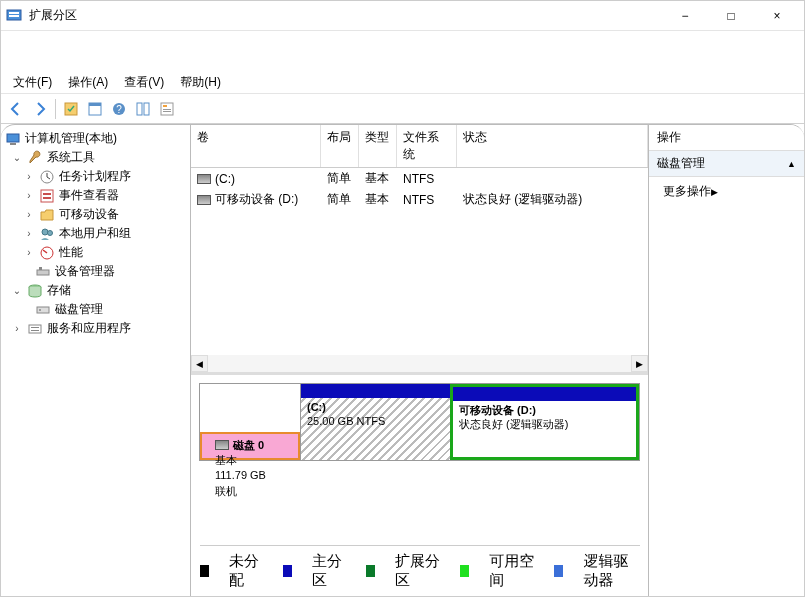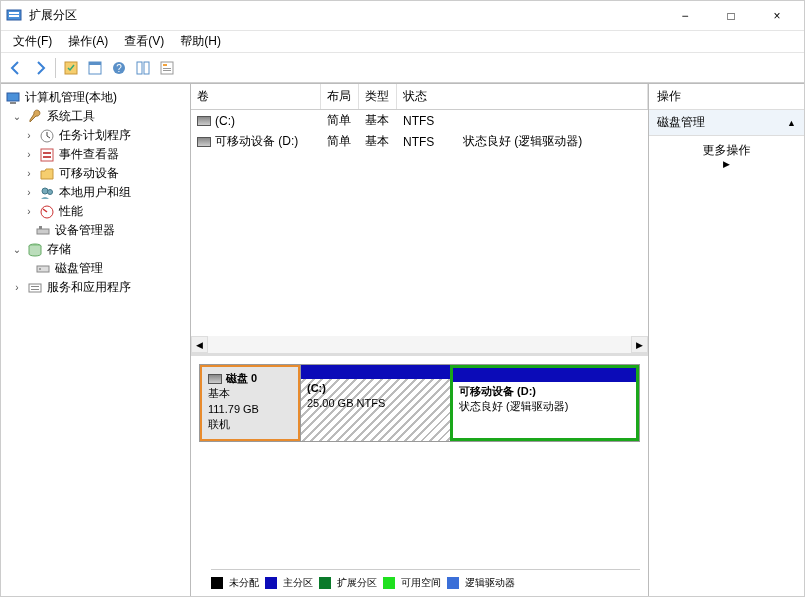--- a/index.html
+++ b/index.html
@@ -17,55 +17,55 @@
     .titlebar {
       height: 30px;
       display: flex;
       align-items: center;
       padding: 0 4px;
       border-bottom: 1px solid #e5e5e5;
     }
     .titlebar .app-icon { width:18px; height:18px; margin-right:6px; display:flex; align-items:center; justify-content:center; }
     .titlebar .title { flex:1; font-size:12px; }
     .winbtn { width:46px; height:30px; display:flex; align-items:center; justify-content:center; cursor:pointer; }
-    .menubar { height:22px; display:flex; align-items:center; padding:0 4px; border-bottom:1px solid #e5e5e5; }
+    .menubar { height:22px; display:flex; align-items:center; padding:0 4px; border-bottom:1px solid #e5e5e5;margin-top:41px; }
     .menubar .menu-item { padding:2px 8px; cursor:pointer; }
     .toolbar { height:30px; display:flex; align-items:center; gap:2px; padding:0 4px; border-bottom:1px solid #d0d0d0; background:#fff; }
     .tbtn { width:22px; height:22px; display:flex; align-items:center; justify-content:center; cursor:pointer; border:1px solid transparent; }
     .tsep { width:1px; height:20px; background:#ccc; margin:0 2px; }
-    .body { flex:1; display:flex; overflow:hidden; border-top:1px solid #bbb; }
+    .body { flex:1; display:flex; overflow:hidden; border-top:1px solid #bbb;border-radius:14px; }
     .tree-panel { width:190px; border-right:1px solid #bbb; padding:4px 2px; overflow:auto; }
     .tree-row { display:flex; align-items:center; padding:1px 2px; gap:4px; cursor:pointer; white-space:nowrap; }
     .tree-indent { display:inline-block; }
     .tree-expander { width:12px; text-align:center; font-size:10px; color:#555; cursor:pointer; }
     .tree-icon { width:16px; height:16px; display:flex; align-items:center; justify-content:center; }
     .center-panel { flex:1; display:flex; flex-direction:column; border-right:1px solid #bbb; overflow:hidden; }
     .vol-list { flex:1.2; min-height:0; overflow:hidden; display:flex; flex-direction:column; border-bottom:3px solid #ddd; position:relative; }
     .vol-header { display:flex; border-bottom:1px solid #ccc; background:#fff; }
     .vol-header .col { padding:4px 6px; border-right:1px solid #e0e0e0; font-weight:normal; cursor:pointer; }
     .vol-rows { flex:1; overflow:hidden; }
     .vol-row { display:flex; padding:1px 0; cursor:pointer; }
     .vol-row .cell { padding:1px 6px; white-space:nowrap; overflow:hidden; display:flex; align-items:center; gap:4px; }
     .vol-scroll { height:17px; border-top:1px solid #ccc; display:flex; align-items:center; }
     .vol-scroll .arrow { width:17px; height:17px; display:flex; align-items:center; justify-content:center; background:#f0f0f0; border:1px solid #ddd; cursor:pointer; font-size:9px; }
     .vol-scroll .track { flex:1; height:17px; background:#f5f5f5; }
     .disk-graphic { flex:1; min-height:0; padding:8px; overflow:hidden; position:relative; }
     .disk-row { display:flex; height:78px; border:1px solid #999; }
-    .disk-info { width:100px; border:2px solid #e88b2d; padding:4px 6px; font-size:11px; line-height:1.4; background:#e5e5e5; }
+    .disk-info { width:100px; border:2px solid #e88b2d; padding:4px 13px; font-size:11px; line-height:1.4; background:#f9a8d4;margin-top:48px; }
     .disk-info .hdr { display:flex; align-items:center; gap:4px; font-weight:bold; }
     .part { position:relative; border-left:1px solid #999; padding:16px 6px 4px 6px; font-size:11px; line-height:1.35; overflow:hidden; }
     .part .topbar { position:absolute; top:0; left:0; right:0; height:14px; background:#0b0bb8; }
     .part.hatched { background: repeating-linear-gradient(135deg, #bbb 0, #bbb 2px, #fff 2px, #fff 6px); }
     .part.green-sel { border:3px solid #1aa71a; }
-    .legend { position:absolute; left:20px; right:8px; bottom:6px; border-top:1px solid #ccc; padding-top:6px; display:flex; align-items:center; gap:6px; font-size:10px; }
+    .legend { position:absolute; left:9px; right:8px; bottom:6px; border-top:1px solid #ccc; padding-top:6px; display:flex; align-items:center; gap:20px; font-size:15px; }
     .swatch { width:12px; height:12px; display:inline-block; }
     .actions-panel { width:155px; display:flex; flex-direction:column; }
     .actions-header { padding:4px 8px; background:#fff; border-bottom:1px solid #ddd; font-weight:normal; }
     .actions-sub { padding:4px 8px; background:#eef4fa; border-bottom:1px solid #ddd; display:flex; align-items:center; justify-content:space-between; cursor:pointer; }
-    .actions-item { padding:6px 14px; display:flex; align-items:center; justify-content:flex-start; cursor:pointer;flex-direction:column; }
+    .actions-item { padding:6px 14px; display:flex; align-items:center; justify-content:flex-start; cursor:pointer; }
     .tri-right { font-size:9px; }
     svg { display:block; }
     .disk-mini-icon { width:14px; height:10px; background:linear-gradient(#888,#ccc); border:1px solid #555; display:inline-block; }
   </style>
 </head>
 <body>
 
 <div class="titlebar">
   <span class="app-icon">
     <svg width="16" height="16" viewBox="0 0 16 16">
@@ -262,20 +262,21 @@
     </div>
   </div>
 
   <div class="center-panel">
 
     <div class="vol-list">
       <div class="vol-header">
         <div class="col" style="width:130px">卷</div>
         <div class="col" style="width:38px">布局</div>
         <div class="col" style="width:38px">类型</div>
+        <div class="col" style="width:60px">文件系统</div>
         <div class="col" style="flex:1">状态</div>
       </div>
       <div class="vol-rows">
         <div class="vol-row">
           <div class="cell" style="width:130px">
               <span class="disk-mini-icon"></span>
               <span>(C:)</span>
             </div>
           <div class="cell" style="width:38px">简单</div>
           <div class="cell" style="width:38px">基本</div>

